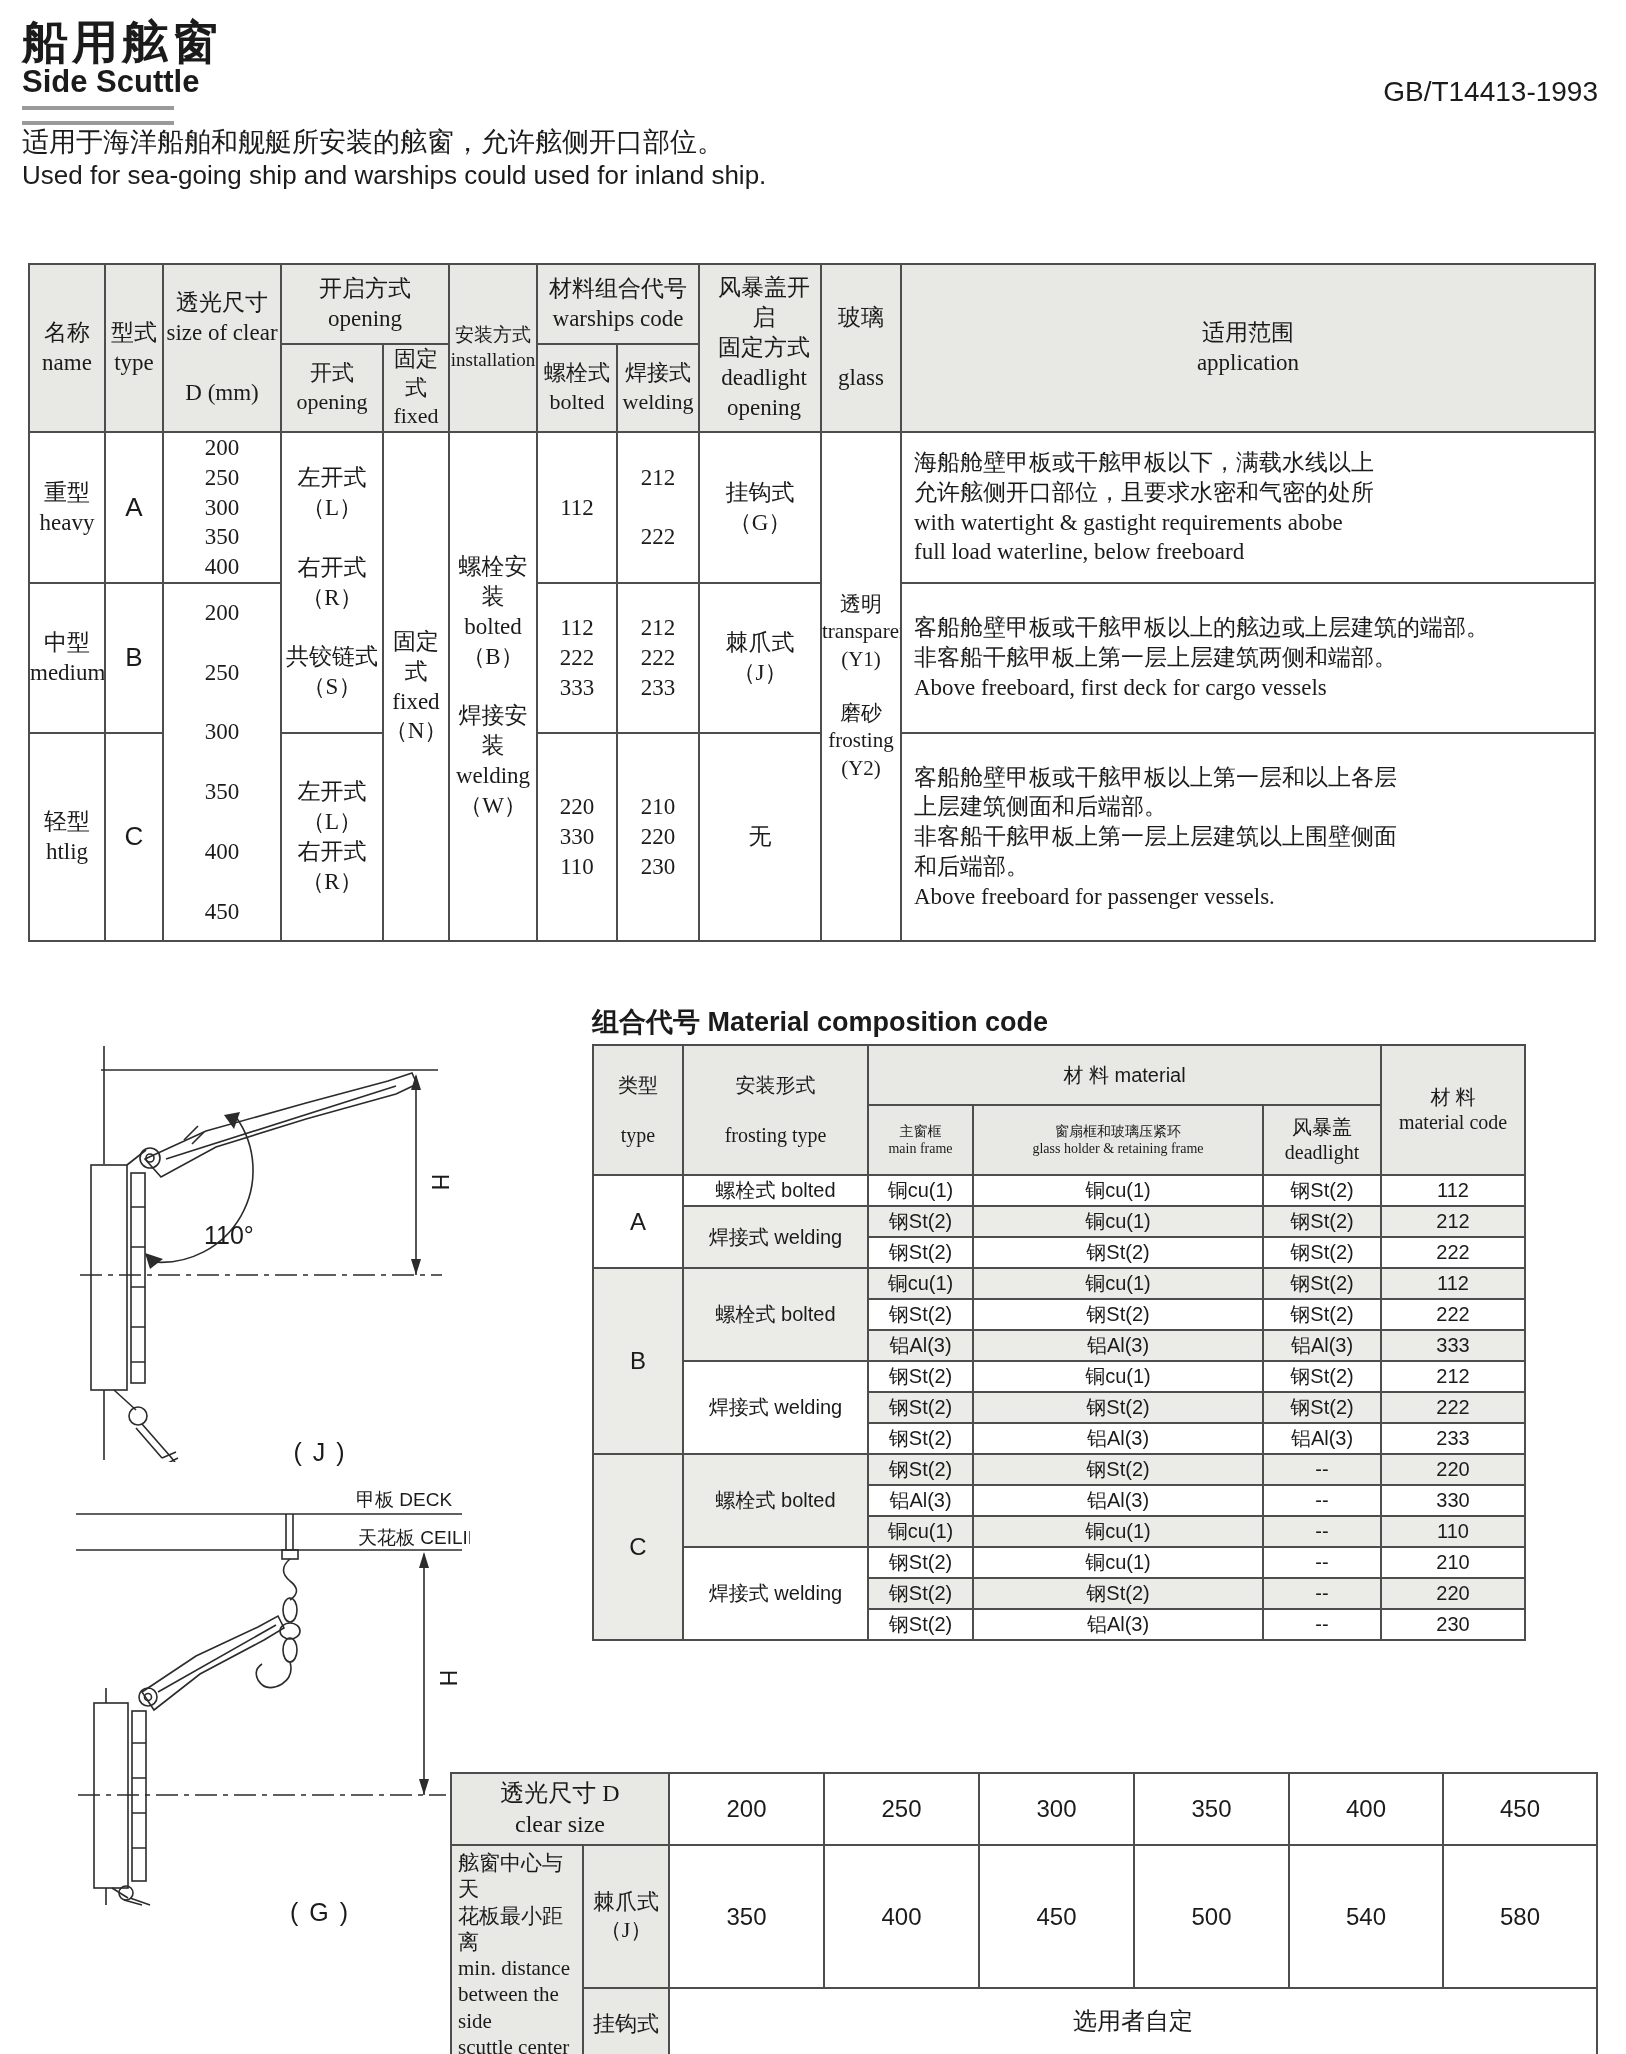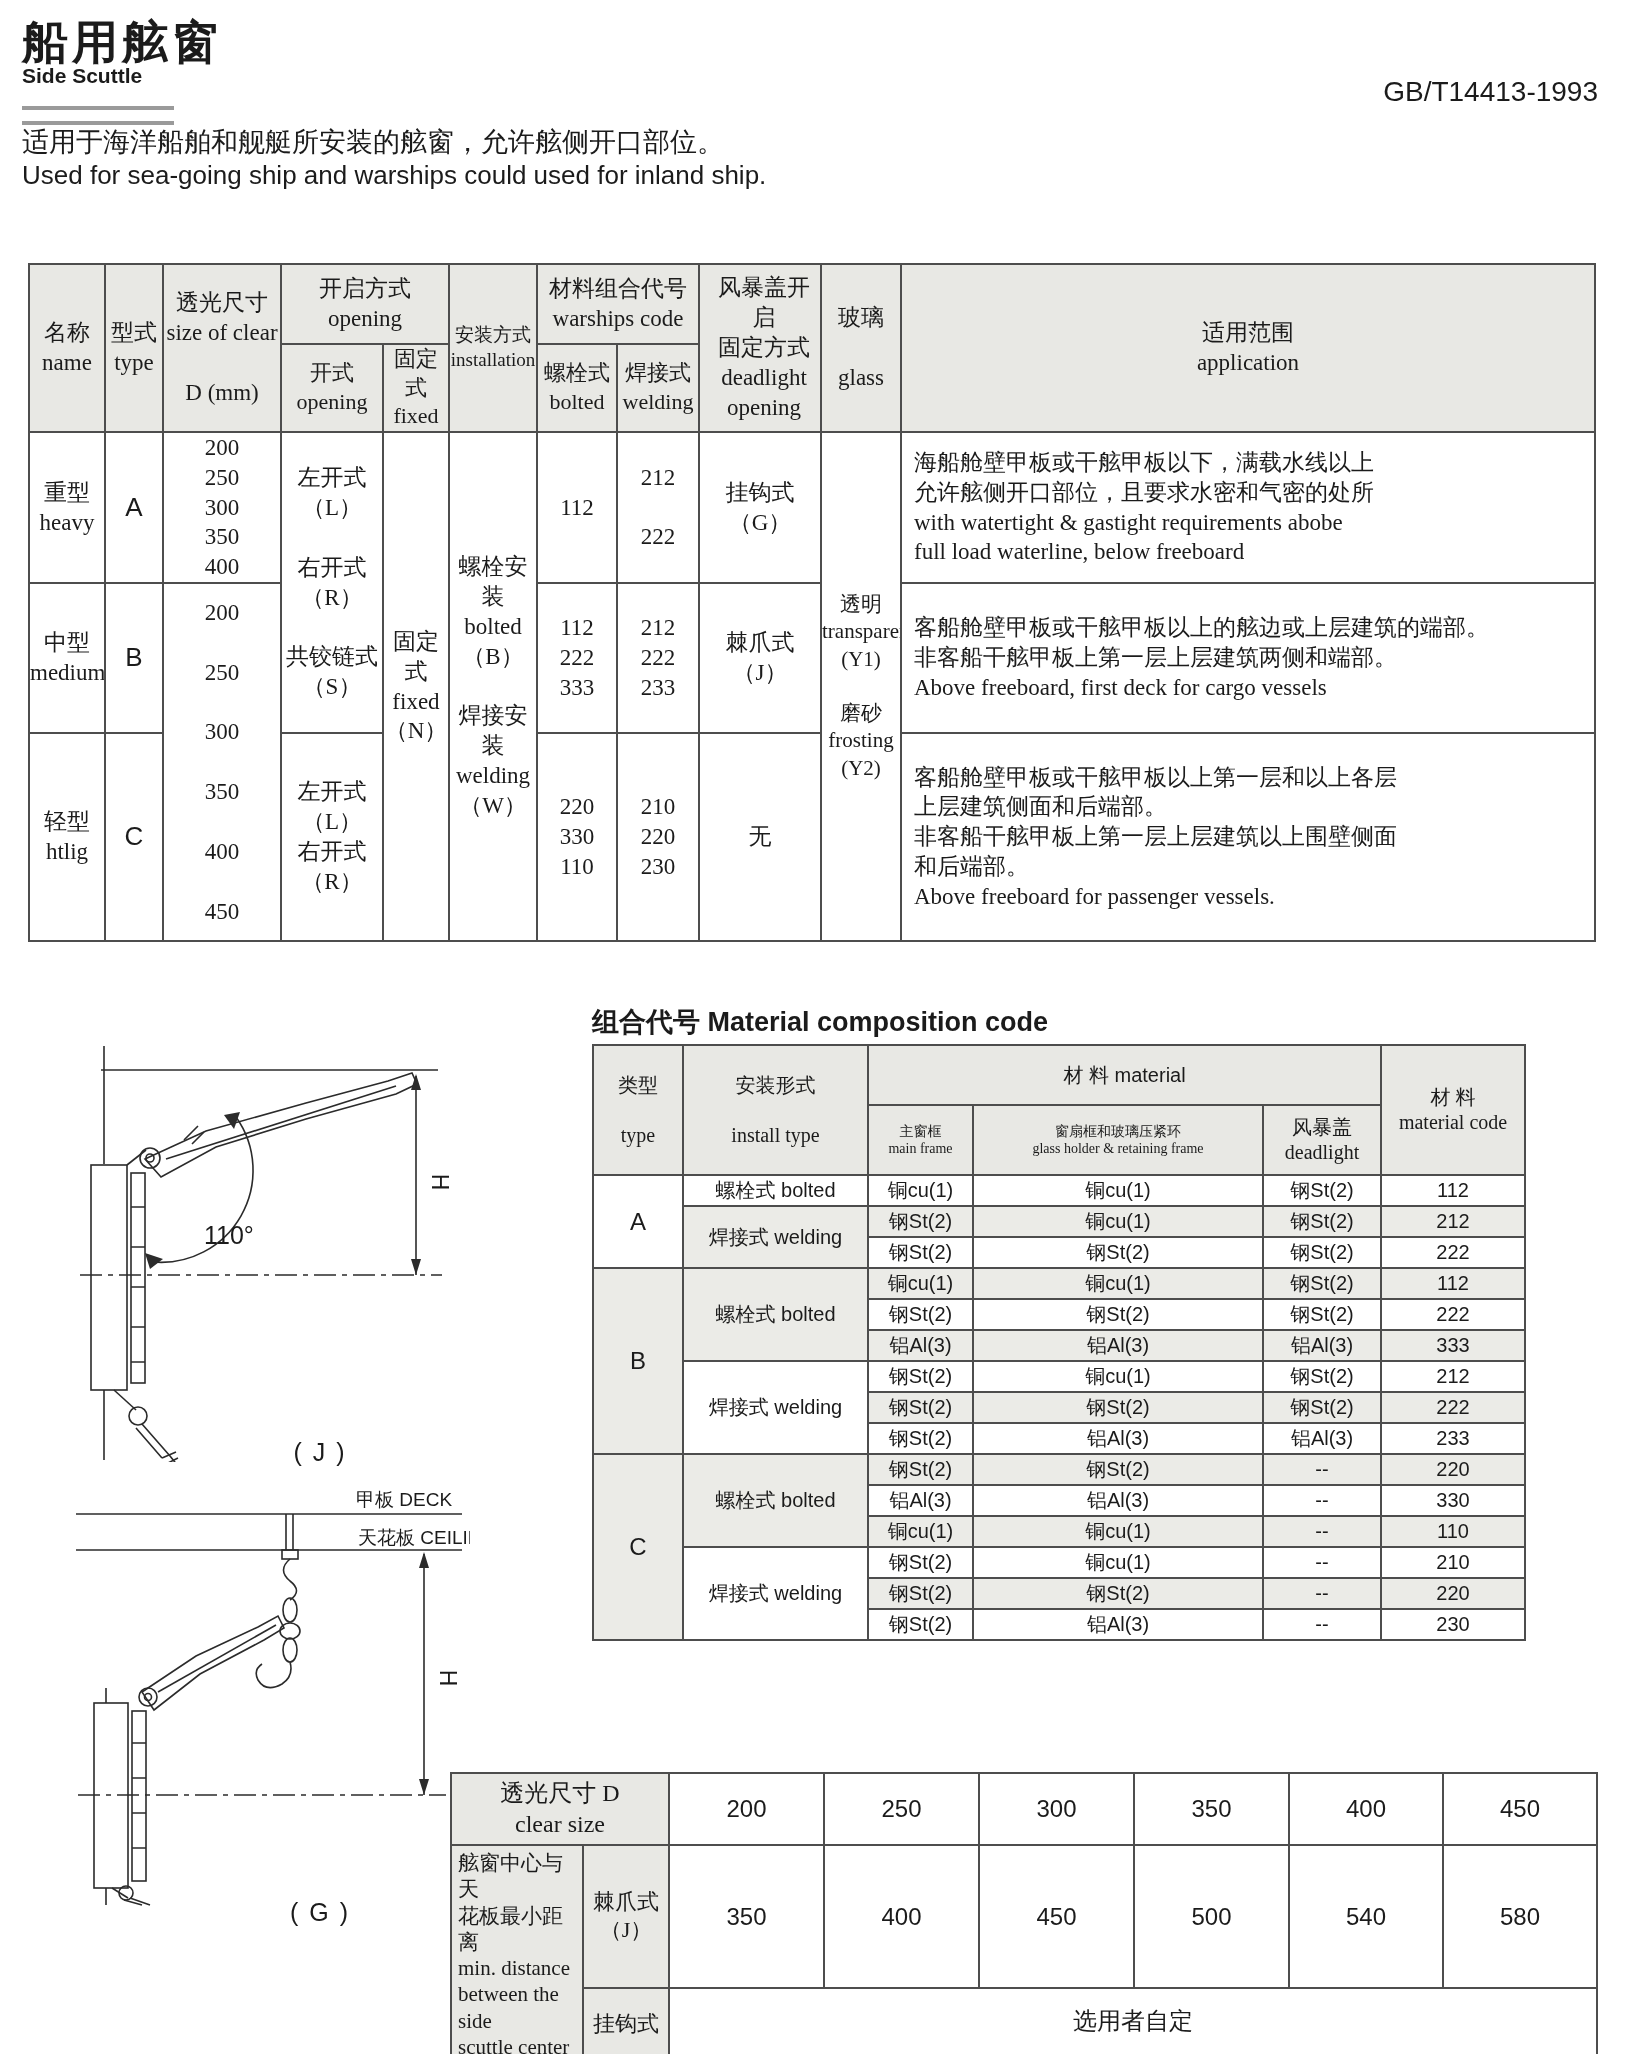--- a/index.html
+++ b/index.html
@@ -5,21 +5,21 @@
   html,body{margin:0;padding:0;}
   body{
     width:1626px;height:2054px;position:relative;background:#ffffff;
     font-family:"Liberation Sans","DejaVu Sans",sans-serif;color:#1b1b1b;
     overflow:hidden;
   }
   .abs{position:absolute;}
   .pre{white-space:pre-line;font-family:Liberation Serif, serif;}
   
   .title-zh{left:22px;top:12px;font-size:46px;font-weight:bold;letter-spacing:4px;}
-  .title-en{left:22px;top:64px;font-size:21px;font-weight:bold;}
+  .title-en{left:22px;top:64px;font-size:31px;font-weight:bold;}
   .title-rule{left:22px;top:106px;width:152px;height:11px;
     border-top:4px solid #9a9a9a;border-bottom:4px solid #9a9a9a;}
   .standard{right:28px;top:76px;font-size:28px;}
   .desc-zh{left:22px;top:124px;font-size:27px;}
   .desc-en{left:22px;top:160px;font-size:26px;}
   
   table{border-collapse:collapse;table-layout:fixed;}
   td{border:2px solid #4d4d4d;text-align:center;vertical-align:middle;
      padding:0;overflow:hidden;}
   .hdr{background:#e8e8e4;}
@@ -310,21 +310,21 @@
       <col style="width:118px">
       <col style="width:144px">
   </colgroup>
   <thead>
     <tr style="height:60px">
       <td class="hdr pre" rowspan="2">类型
 
 type</td>
       <td class="hdr pre" rowspan="2">安装形式
 
-install type</td>
+frosting type</td>
       <td class="hdr" colspan="3">材  料   material</td>
       <td class="hdr pre" rowspan="2">材  料
 material code</td>
     </tr>
     <tr style="height:70px">
       <td class="hdr pre small-en">主窗框
 main frame</td>
       <td class="hdr pre small-en">窗扇框和玻璃压紧环
 glass holder &amp; retaining frame</td>
       <td class="hdr pre">风暴盖

